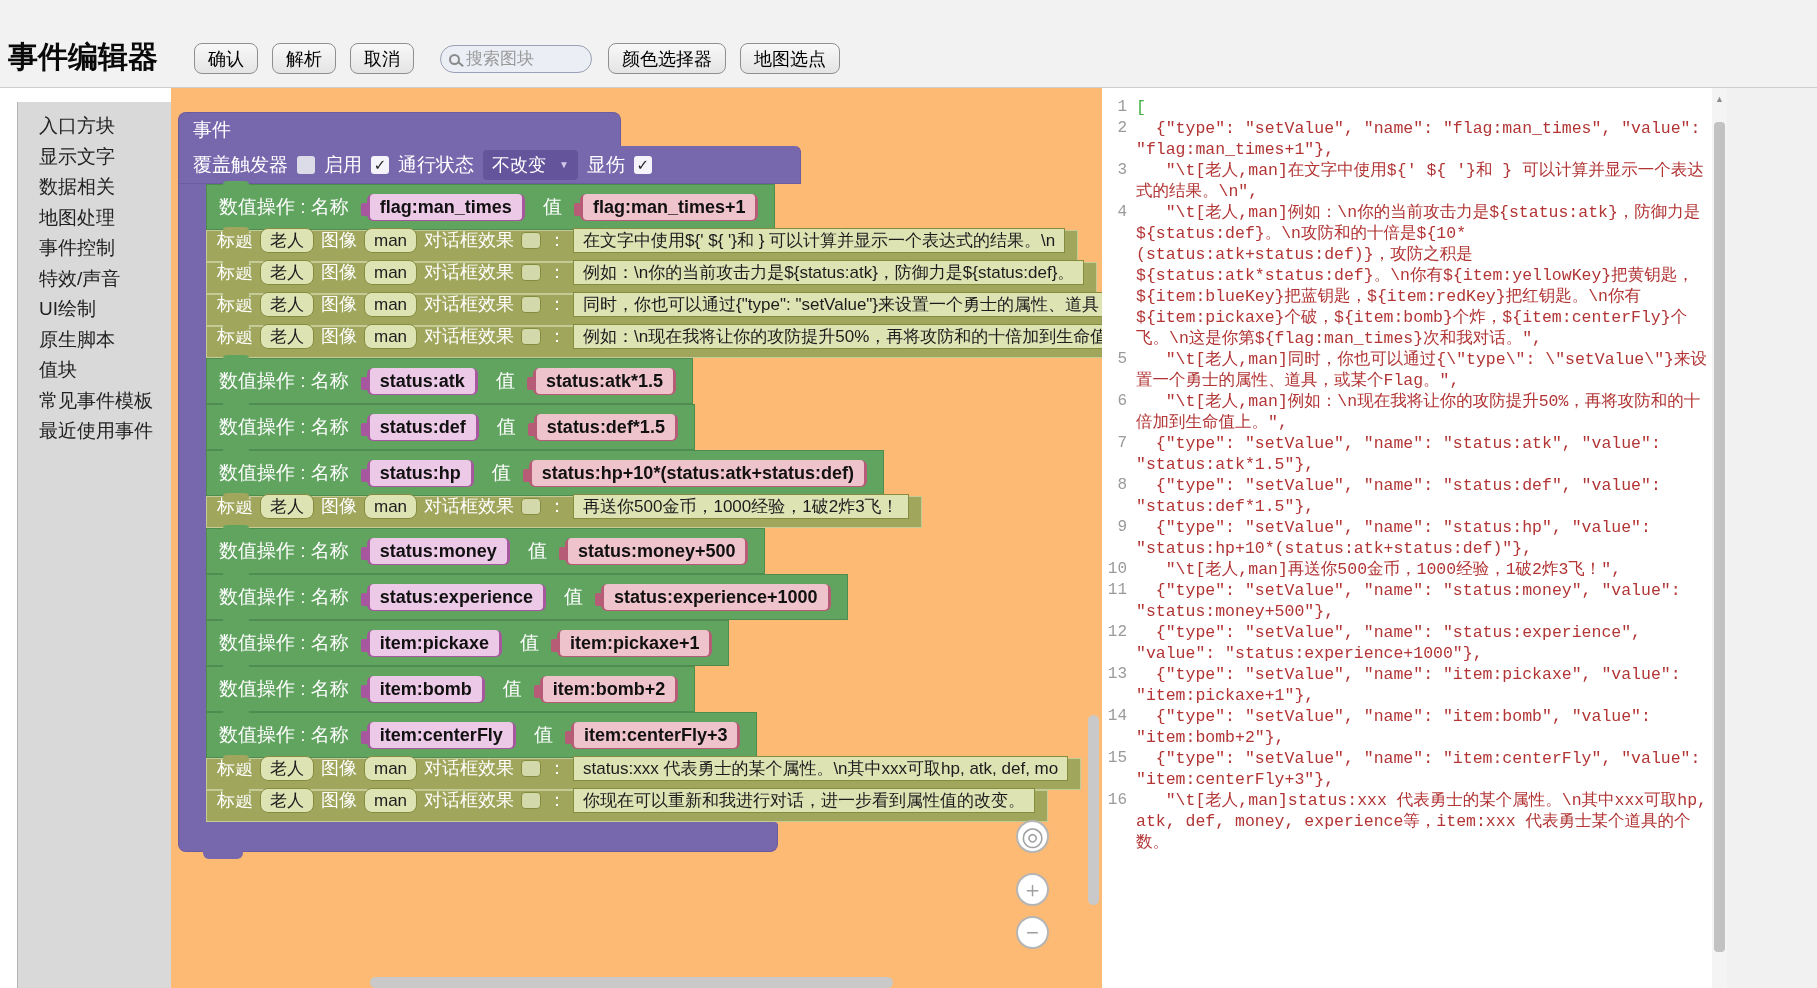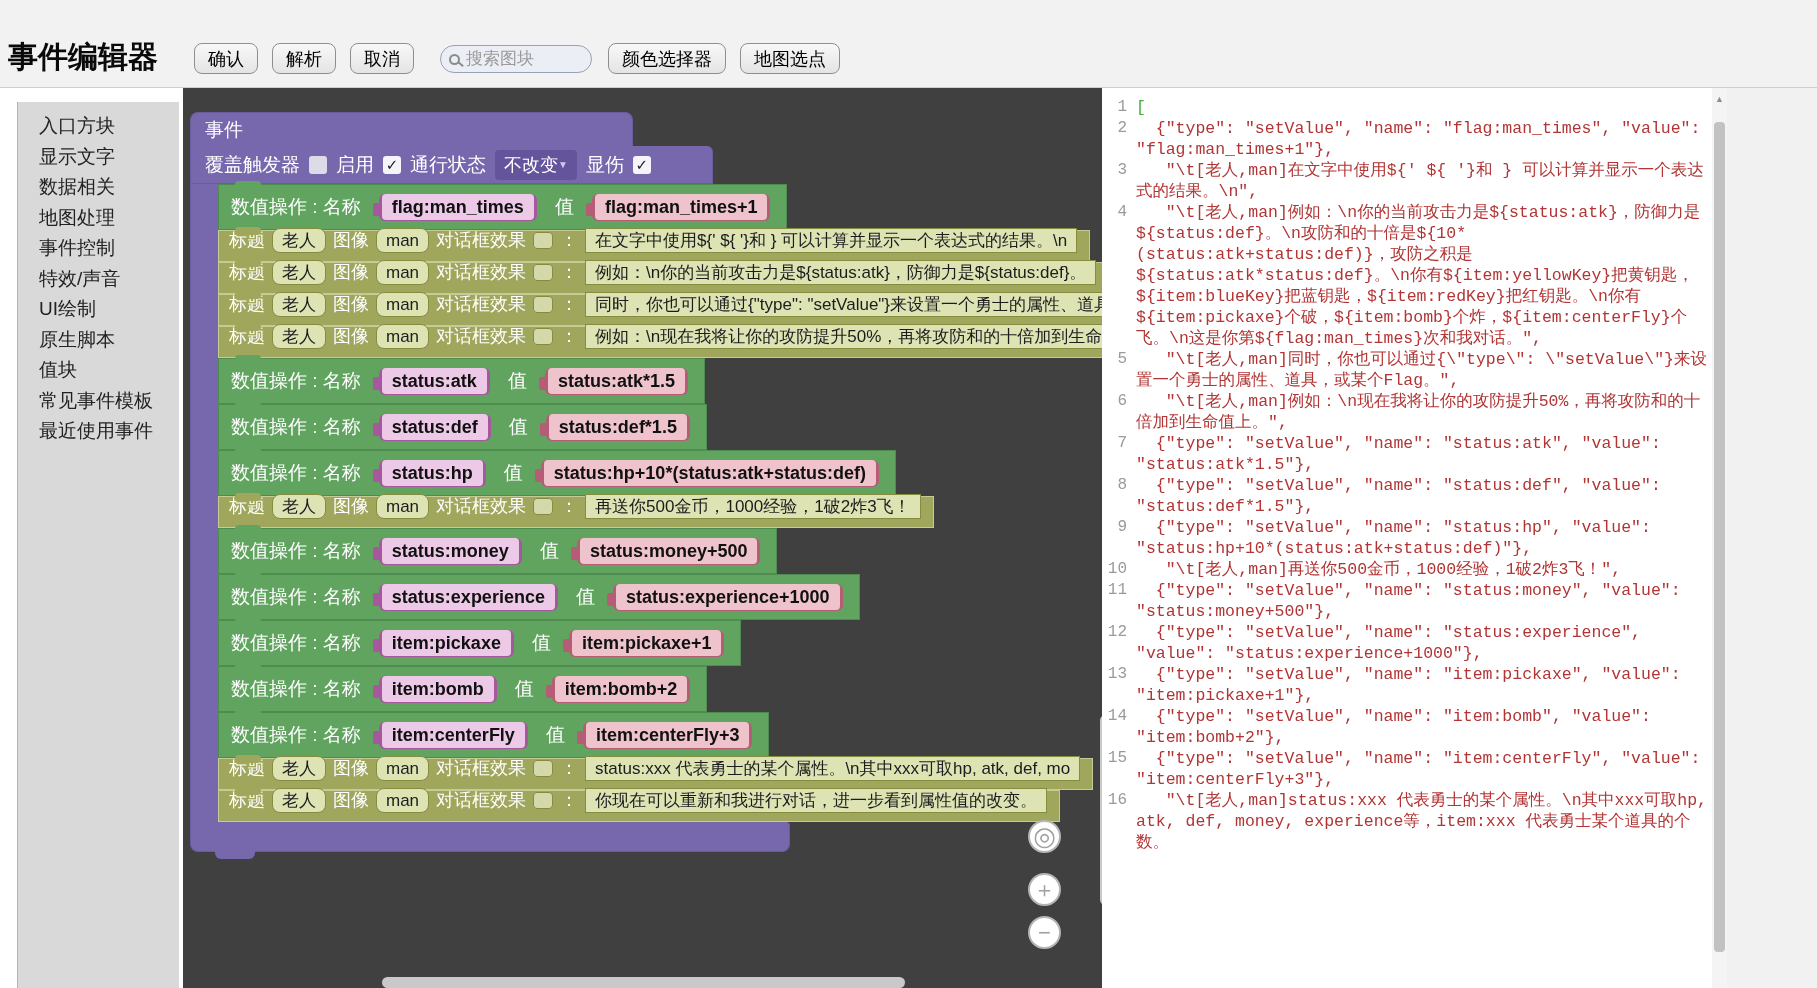--- a/index.html
+++ b/index.html
@@ -24,36 +24,36 @@
     font-size:17px; color:#333; margin-left:6px; font-family:inherit; }
   .search-pill input::placeholder { color:#9a9a9a; }
   .tb-gap { width:8px; }
 
   
   .sidebar { position:absolute; left:17px; top:102px; width:162px; height:886px;
     background:#d9d9d9; border-left:1px solid #b3b3b3; padding:9px 0 0 21px; }
   .side-item { font-size:19px; color:#222; line-height:30.5px; cursor:pointer; white-space:nowrap; }
 
   
-  .canvas { position:absolute; left:183px; top:88px; width:931px; height:900px;
-    background:#404040; overflow:hidden; }
+  .canvas { position:absolute; left:171px; top:88px; width:931px; height:900px;
+    background:#fdba74; overflow:hidden; }
 
   .event-block { position:absolute; left:7px; top:24px; }
   .evt-title { width:443px; height:34px; background:#7768ae; border:1px solid #6b5c9f;
     border-bottom:none; border-radius:8px 8px 0 0; color:#fff; font-size:19px;
     line-height:33px; padding-left:14px; }
-  .evt-settings { width:523px; height:38px; background:#7768ae; border:1px solid #6b5c9f;
+  .evt-settings { width:623px; height:38px; background:#7768ae; border:1px solid #6b5c9f;
     border-top:none; border-radius:0 6px 0 0; display:flex; align-items:center; gap:9px;
     padding-left:14px; color:#fff; font-size:19px; }
   .cb { width:18px; height:18px; background:#dcdce8; border-radius:3px; flex:none;
     display:flex; align-items:center; justify-content:center;
     color:#222; font-size:15px; font-weight:bold; cursor:pointer; }
   .cb.on { background:#f4f4fa; }
   .dd { background:#63549b; border-radius:4px; padding:3px 9px; display:flex; align-items:center;
-    gap:0; color:#fff; font-size:18px; cursor:pointer; }
+    gap:13px; color:#fff; font-size:18px; cursor:pointer; }
   .dd .arr { font-size:10px; color:#cfc8ea; }
   .evt-main { display:flex; }
   .evt-spine { width:28px; background:#7768ae; border-left:1px solid #6b5c9f; flex:none; }
   .evt-rows { display:flex; flex-direction:column; align-items:flex-start; }
   .evt-bottom { width:600px; height:30px; background:#7768ae; border:1px solid #6b5c9f;
     border-top:none; border-radius:0 4px 8px 8px; position:relative; }
   .evt-bottom::after { content:""; position:absolute; left:24px; bottom:-8px; width:40px;
     height:8px; background:#7768ae; border-radius:0 0 6px 6px; }
 
   .sv-row { position:relative; height:46px; background:#60a460; border:1px solid #4f8c4f;

